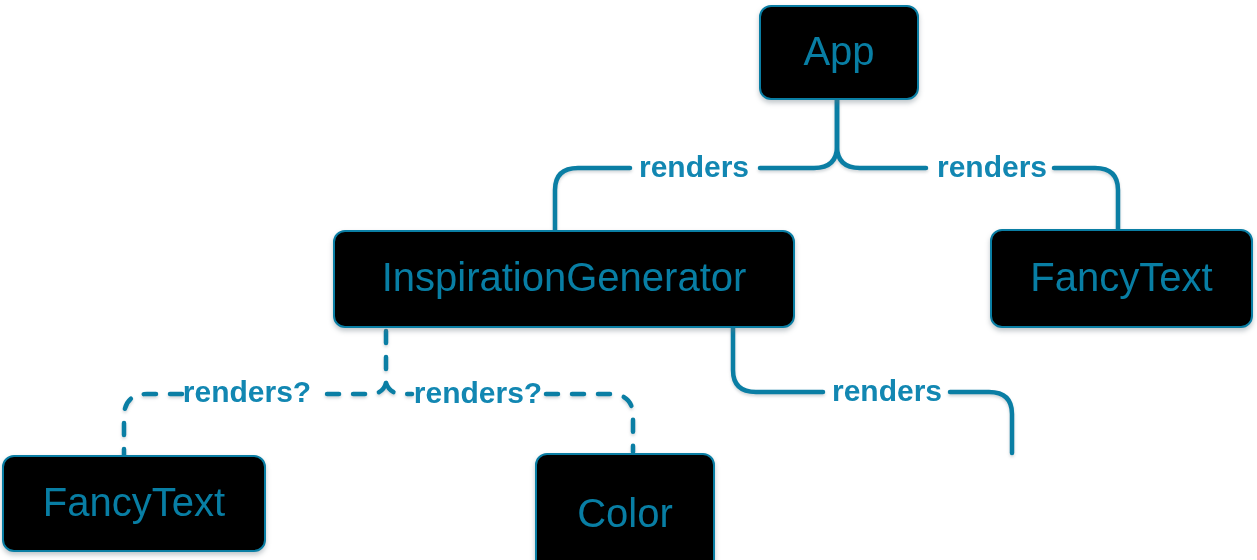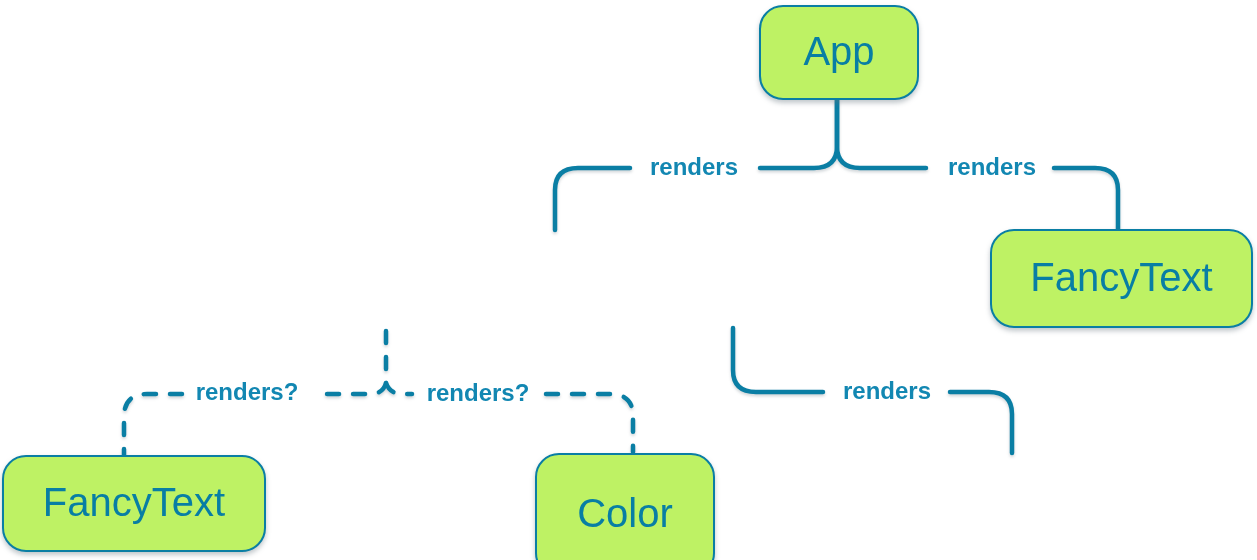--- a/index.html
+++ b/index.html
@@ -27,41 +27,41 @@
     fill: none;
     stroke: #0a7ea4;
     stroke-width: 4.5;
     stroke-linecap: round;
   }
   .edges path.dashed {
     stroke-dasharray: 12 14;
   }
   .node {
     position: absolute;
-    background: #bef264;
+    background: #000000;
     border: 2.5px solid #0a7ea4;
-    border-radius: 24px;
+    border-radius: 12px;
     box-sizing: border-box;
     display: flex;
     align-items: center;
     justify-content: center;
     box-shadow: 0 3px 5px rgba(100, 115, 125, 0.4);
   }
   .node-label {
     color: #087ea4;
     font-size: 40px;
     line-height: 1;
     white-space: nowrap;
     padding-bottom: 4px;
   }
   .edge-label {
     position: absolute;
     transform: translate(-50%, -50%);
     color: #1287b2;
-    font-size: 24px;
+    font-size: 30px;
     font-weight: 700;
     line-height: 1;
     white-space: nowrap;
   }
   
   .node-app                { left: 759px; top: 5px;   width: 160px; height: 95px; }
   .node-inspiration        { left: 333px; top: 230px; width: 462px; height: 98px; }
   .node-fancytext-top      { left: 990px; top: 229px; width: 263px; height: 99px; }
   .node-fancytext-bottom   { left: 2px;   top: 455px; width: 264px; height: 97px; }
   .node-color              { left: 535px; top: 453px; width: 180px; height: 124px; }
@@ -100,20 +100,23 @@
 
   <span class="edge-label label-e0">renders</span>
   <span class="edge-label label-e1">renders</span>
   <span class="edge-label label-e2">renders?</span>
   <span class="edge-label label-e3">renders?</span>
   <span class="edge-label label-e4">renders</span>
 
   <div class="node node-app">
     <span class="node-label">App</span>
   </div>
+  <div class="node node-inspiration">
+    <span class="node-label">InspirationGenerator</span>
+  </div>
   <div class="node node-fancytext-top">
     <span class="node-label">FancyText</span>
   </div>
   <div class="node node-fancytext-bottom">
     <span class="node-label">FancyText</span>
   </div>
   <div class="node node-color">
     <span class="node-label">Color</span>
   </div>
 

